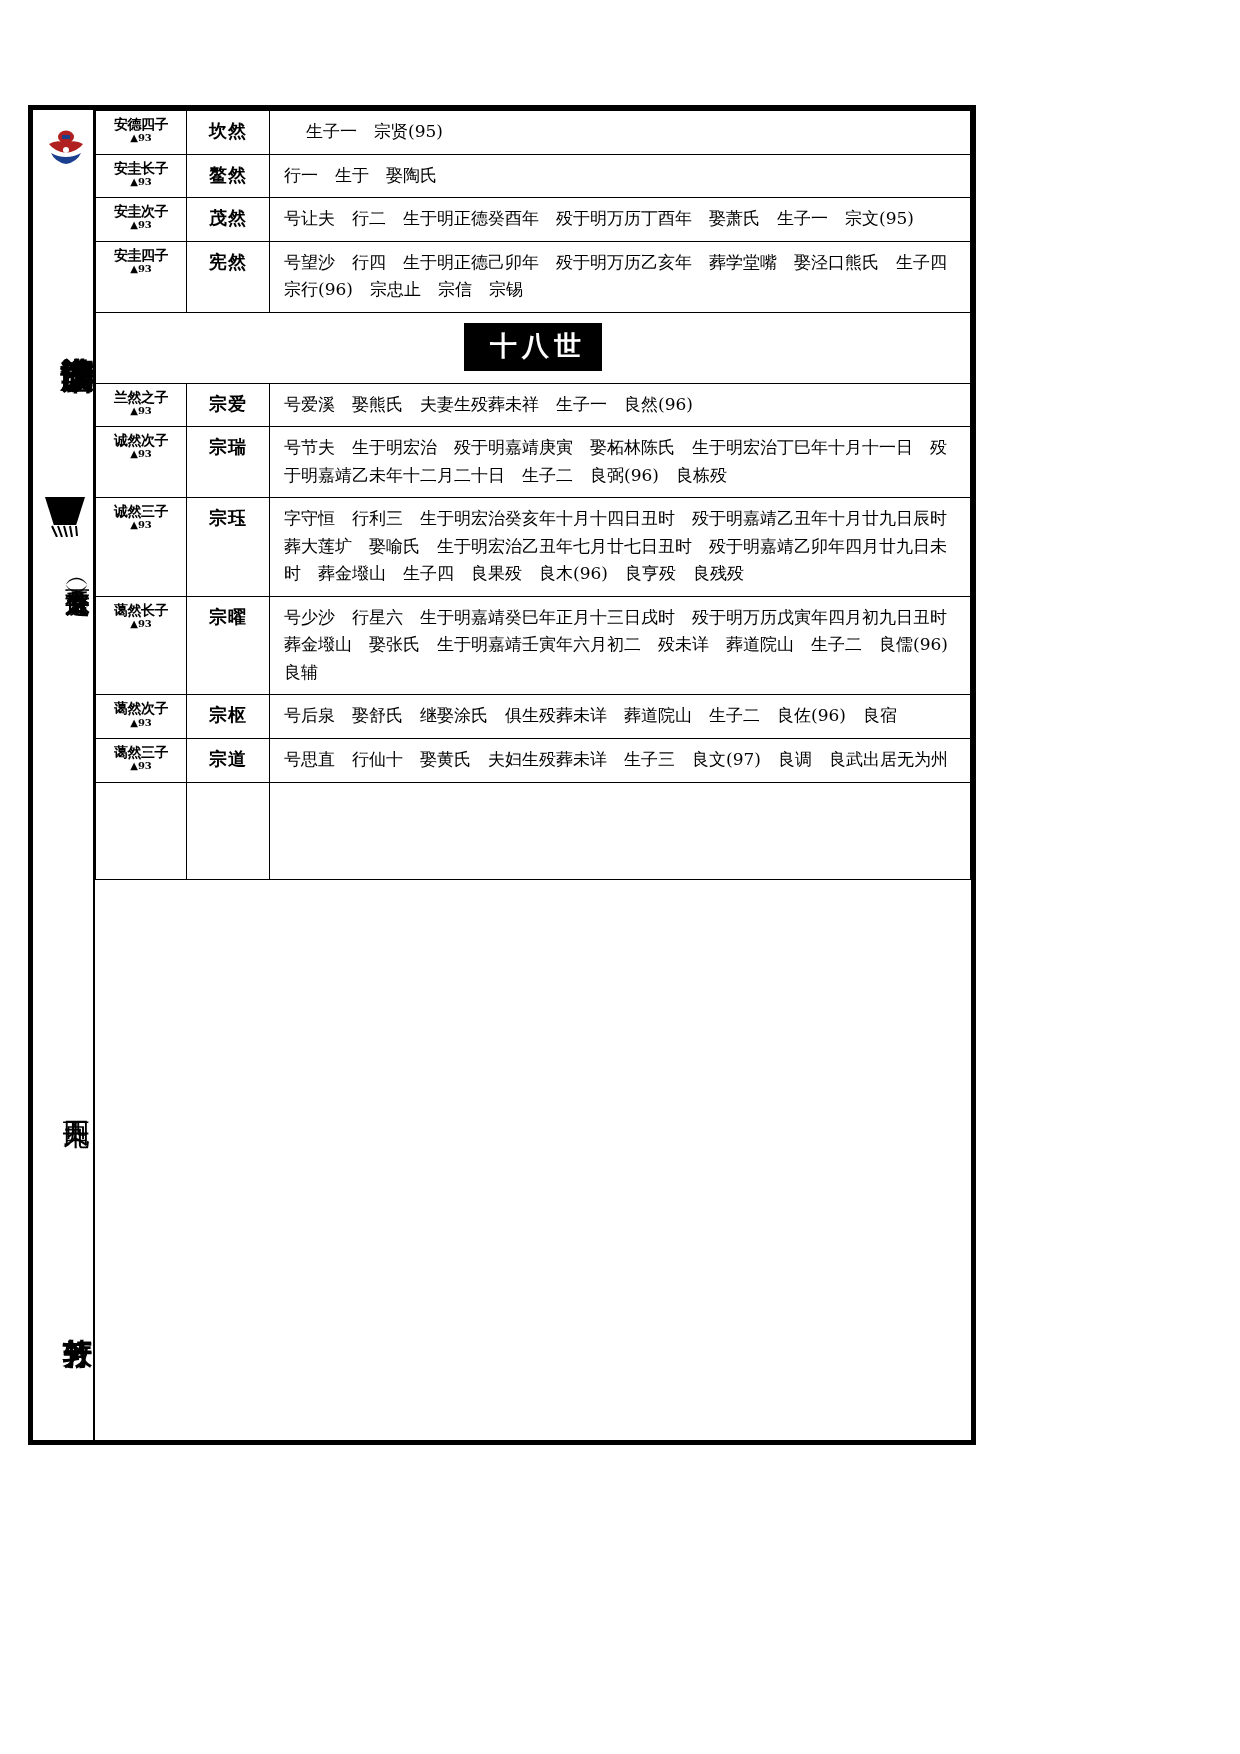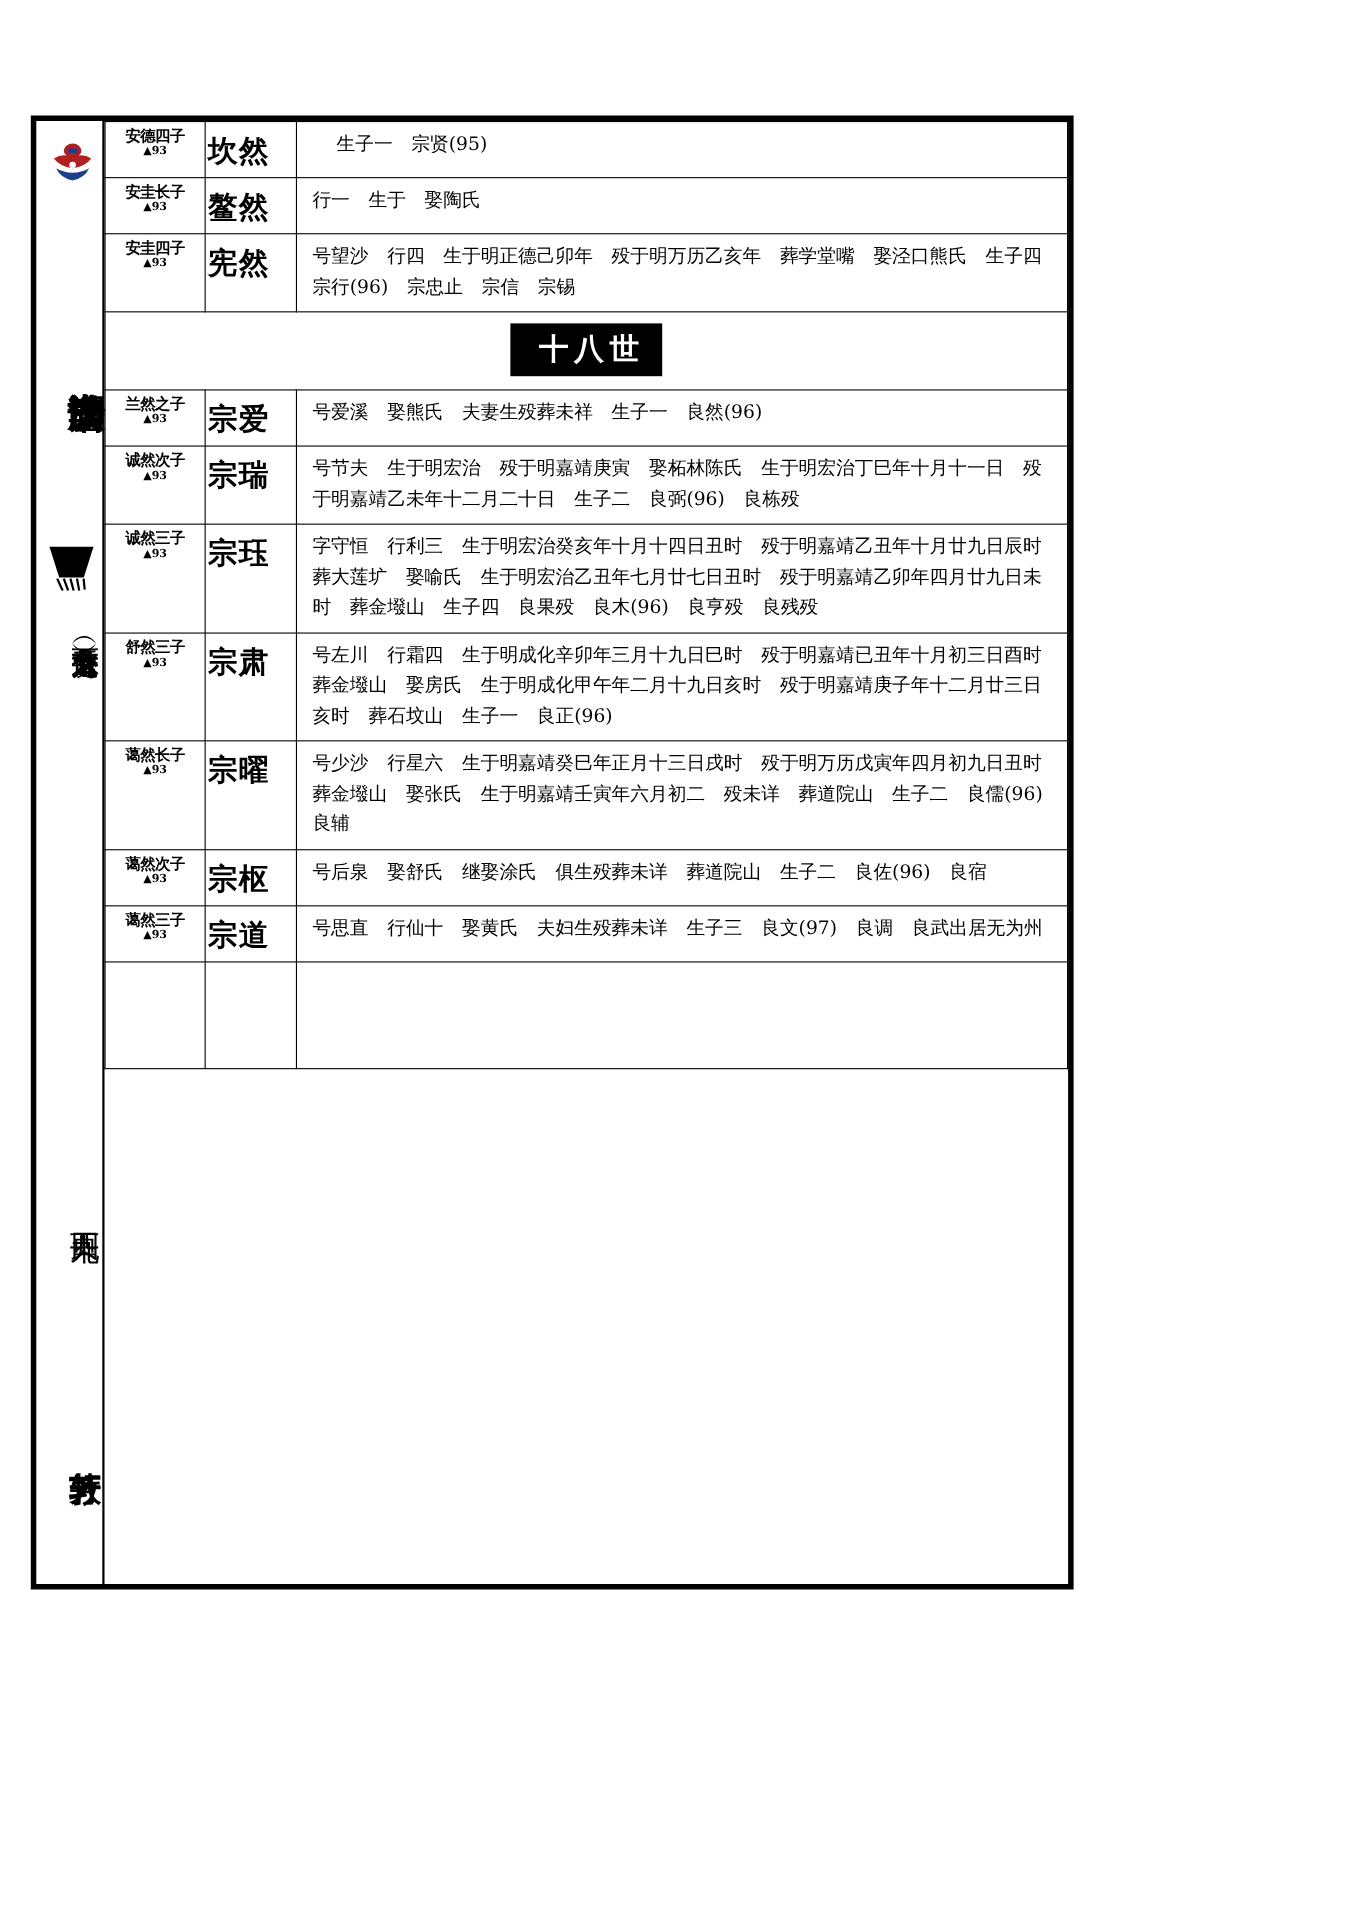--- a/index.html
+++ b/index.html
@@ -145,22 +145,22 @@
     font-size: 14px;
     letter-spacing: -0.5px;
   }
   .c-rel .mark {
     display: block;
     font-size: 10px;
     font-weight: bold;
   }
   .c-name {
     width: 78px;
-    text-align: left;
-    font-size: 27px;
+    text-align: center;
+    font-size: 18px;
     font-weight: bold;
     padding: 8px 2px 6px 2px !important;
     letter-spacing: 1px;
   }
   .c-body {
     font-size: 17px;
     line-height: 1.62;
     padding: 7px 10px 8px 14px !important;
     text-align: left;
   }
@@ -236,20 +236,28 @@
 
       <tr>
         <td class="c-rel">
           <span class="gen">安圭长子</span>
           <span class="mark">▲93</span>
         </td>
         <td class="c-name">鳌然</td>
         <td class="c-body">行一　生于　娶陶氏</td>
       </tr>
 
+      <tr>
+        <td class="c-rel">
+          <span class="gen">安圭次子</span>
+          <span class="mark">▲93</span>
+        </td>
+        <td class="c-name">茂然</td>
+        <td class="c-body">号让夫　行二　生于明正德癸酉年　殁于明万历丁酉年　娶萧氏　生子一　宗文(95)</td>
+      </tr>
 
       <tr>
         <td class="c-rel">
           <span class="gen">安圭四子</span>
           <span class="mark">▲93</span>
         </td>
         <td class="c-name">宪然</td>
         <td class="c-body">号望沙　行四　生于明正德己卯年　殁于明万历乙亥年　葬学堂嘴　娶泾口熊氏　生子四　宗行(96)　宗忠止　宗信　宗锡</td>
       </tr>
 
@@ -280,28 +288,20 @@
 
       <tr>
         <td class="c-rel">
           <span class="gen">诚然三子</span>
           <span class="mark">▲93</span>
         </td>
         <td class="c-name">宗珏</td>
         <td class="c-body">字守恒　行利三　生于明宏治癸亥年十月十四日丑时　殁于明嘉靖乙丑年十月廿九日辰时　葬大莲圹　娶喻氏　生于明宏治乙丑年七月廿七日丑时　殁于明嘉靖乙卯年四月廿九日未时　葬金墢山　生子四　良果殁　良木(96)　良亨殁　良残殁</td>
       </tr>
 
-      <tr>
-        <td class="c-rel">
-          <span class="gen">舒然三子</span>
-          <span class="mark">▲93</span>
-        </td>
-        <td class="c-name">宗肃</td>
-        <td class="c-body">号左川　行霜四　生于明成化辛卯年三月十九日巳时　殁于明嘉靖已丑年十月初三日酉时　葬金墢山　娶房氏　生于明成化甲午年二月十九日亥时　殁于明嘉靖庚子年十二月廿三日亥时　葬石坟山　生子一　良正(96)</td>
-      </tr>
 
       <tr>
         <td class="c-rel">
           <span class="gen">蔼然长子</span>
           <span class="mark">▲93</span>
         </td>
         <td class="c-name">宗曜</td>
         <td class="c-body">号少沙　行星六　生于明嘉靖癸巳年正月十三日戌时　殁于明万历戊寅年四月初九日丑时　葬金墢山　娶张氏　生于明嘉靖壬寅年六月初二　殁未详　葬道院山　生子二　良儒(96)　良辅</td>
       </tr>
 

